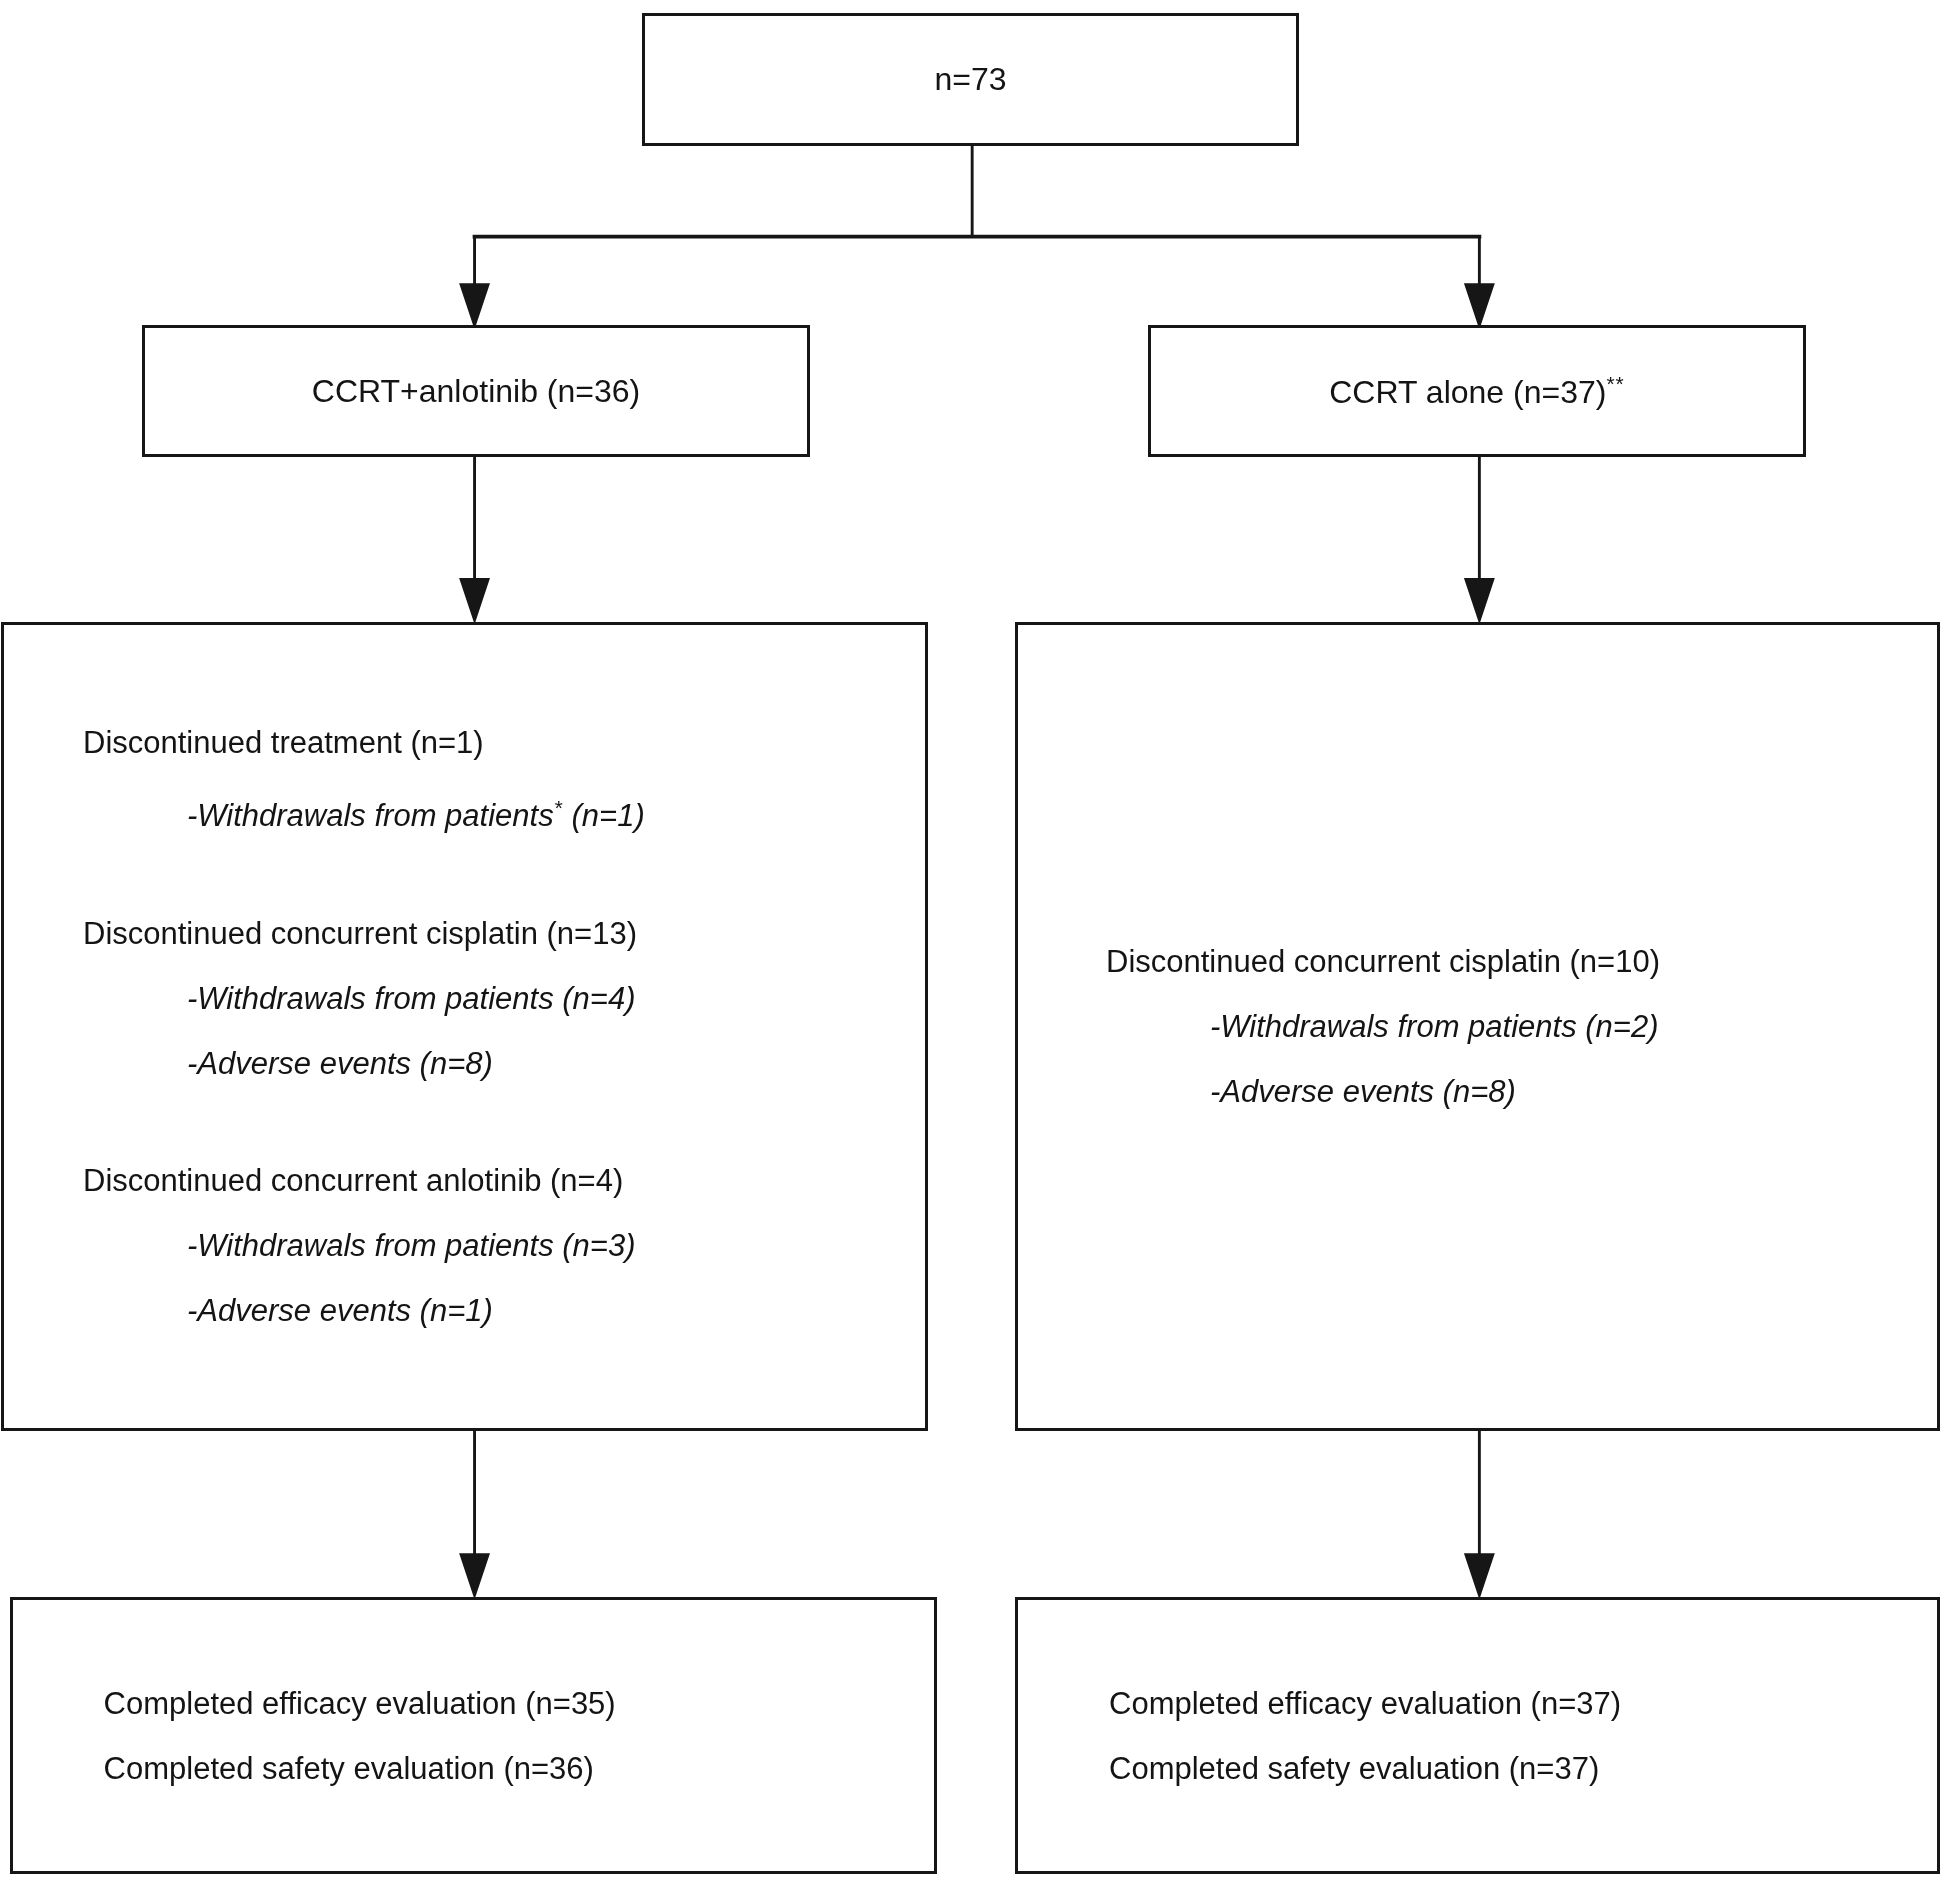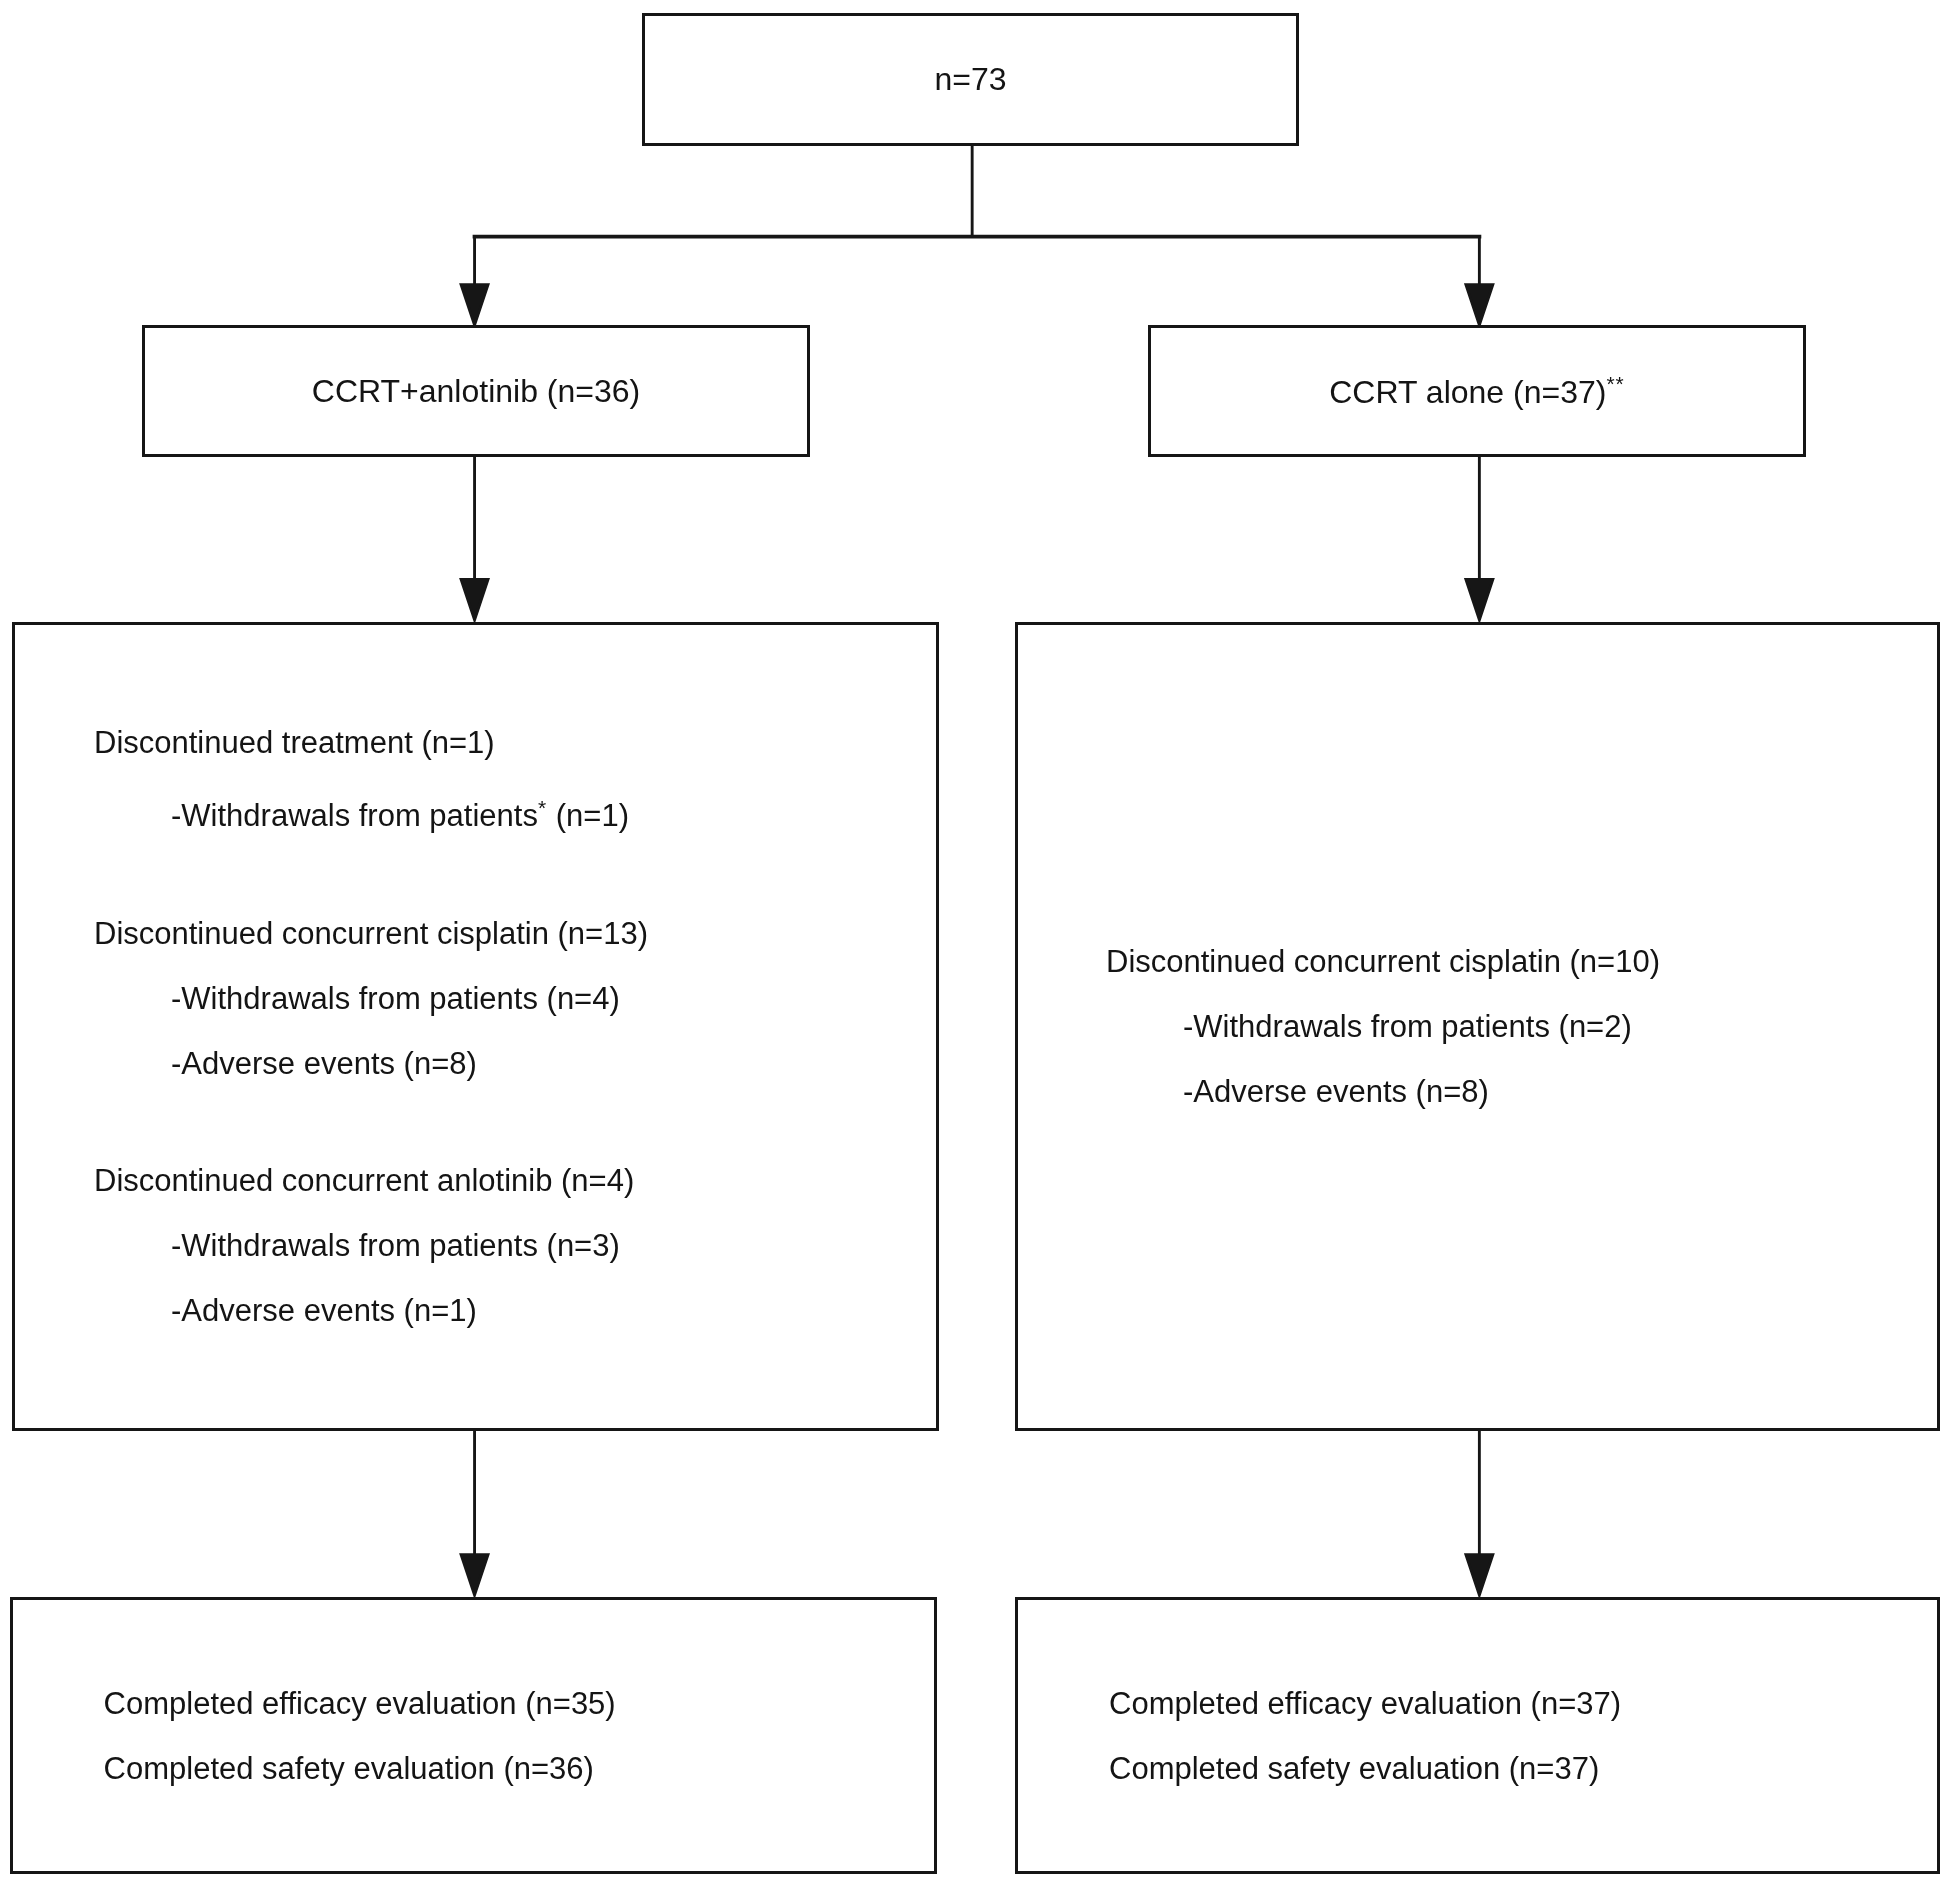--- a/index.html
+++ b/index.html
@@ -34,21 +34,22 @@
     white-space: nowrap;
   }
   .content {
     font-size: 31px;
   }
   .line {
     line-height: 65px;
     white-space: nowrap;
   }
   .sub {
-    margin-left: 77px;
+    margin-left: 104px;
+    font-style: italic;
   }
   .group + .group {
     margin-top: 52px;
   }
   .sup {
     font-size: 21px;
     vertical-align: super;
     letter-spacing: 1px;
   }
   .connectors {
@@ -93,21 +94,21 @@
   <div class="box center" style="left:142px; top:325px; width:668px; height:132px;">
     <div class="label">CCRT+anlotinib (n=36)</div>
   </div>
 
   <div class="box center" style="left:1148px; top:325px; width:658px; height:132px;text-align:right;">
     <div class="label">
       <span>CCRT alone (n=37)</span><span class="sup">**</span>
     </div>
   </div>
 
-  <div class="box" style="left:12px; top:622px; width:927px; height:809px; padding-left:79px;">
+  <div class="box" style="left:1px; top:622px; width:927px; height:809px; padding-left:79px;">
     <div class="content">
       <div class="group">
         <div class="line">Discontinued treatment (n=1)</div>
         <div class="line sub">
           <span>-Withdrawals from patients</span><span class="sup">*</span><span> (n=1)</span>
         </div>
       </div>
       <div class="group">
         <div class="line">Discontinued concurrent cisplatin (n=13)</div>
         <div class="line sub">-Withdrawals from patients (n=4)</div>

